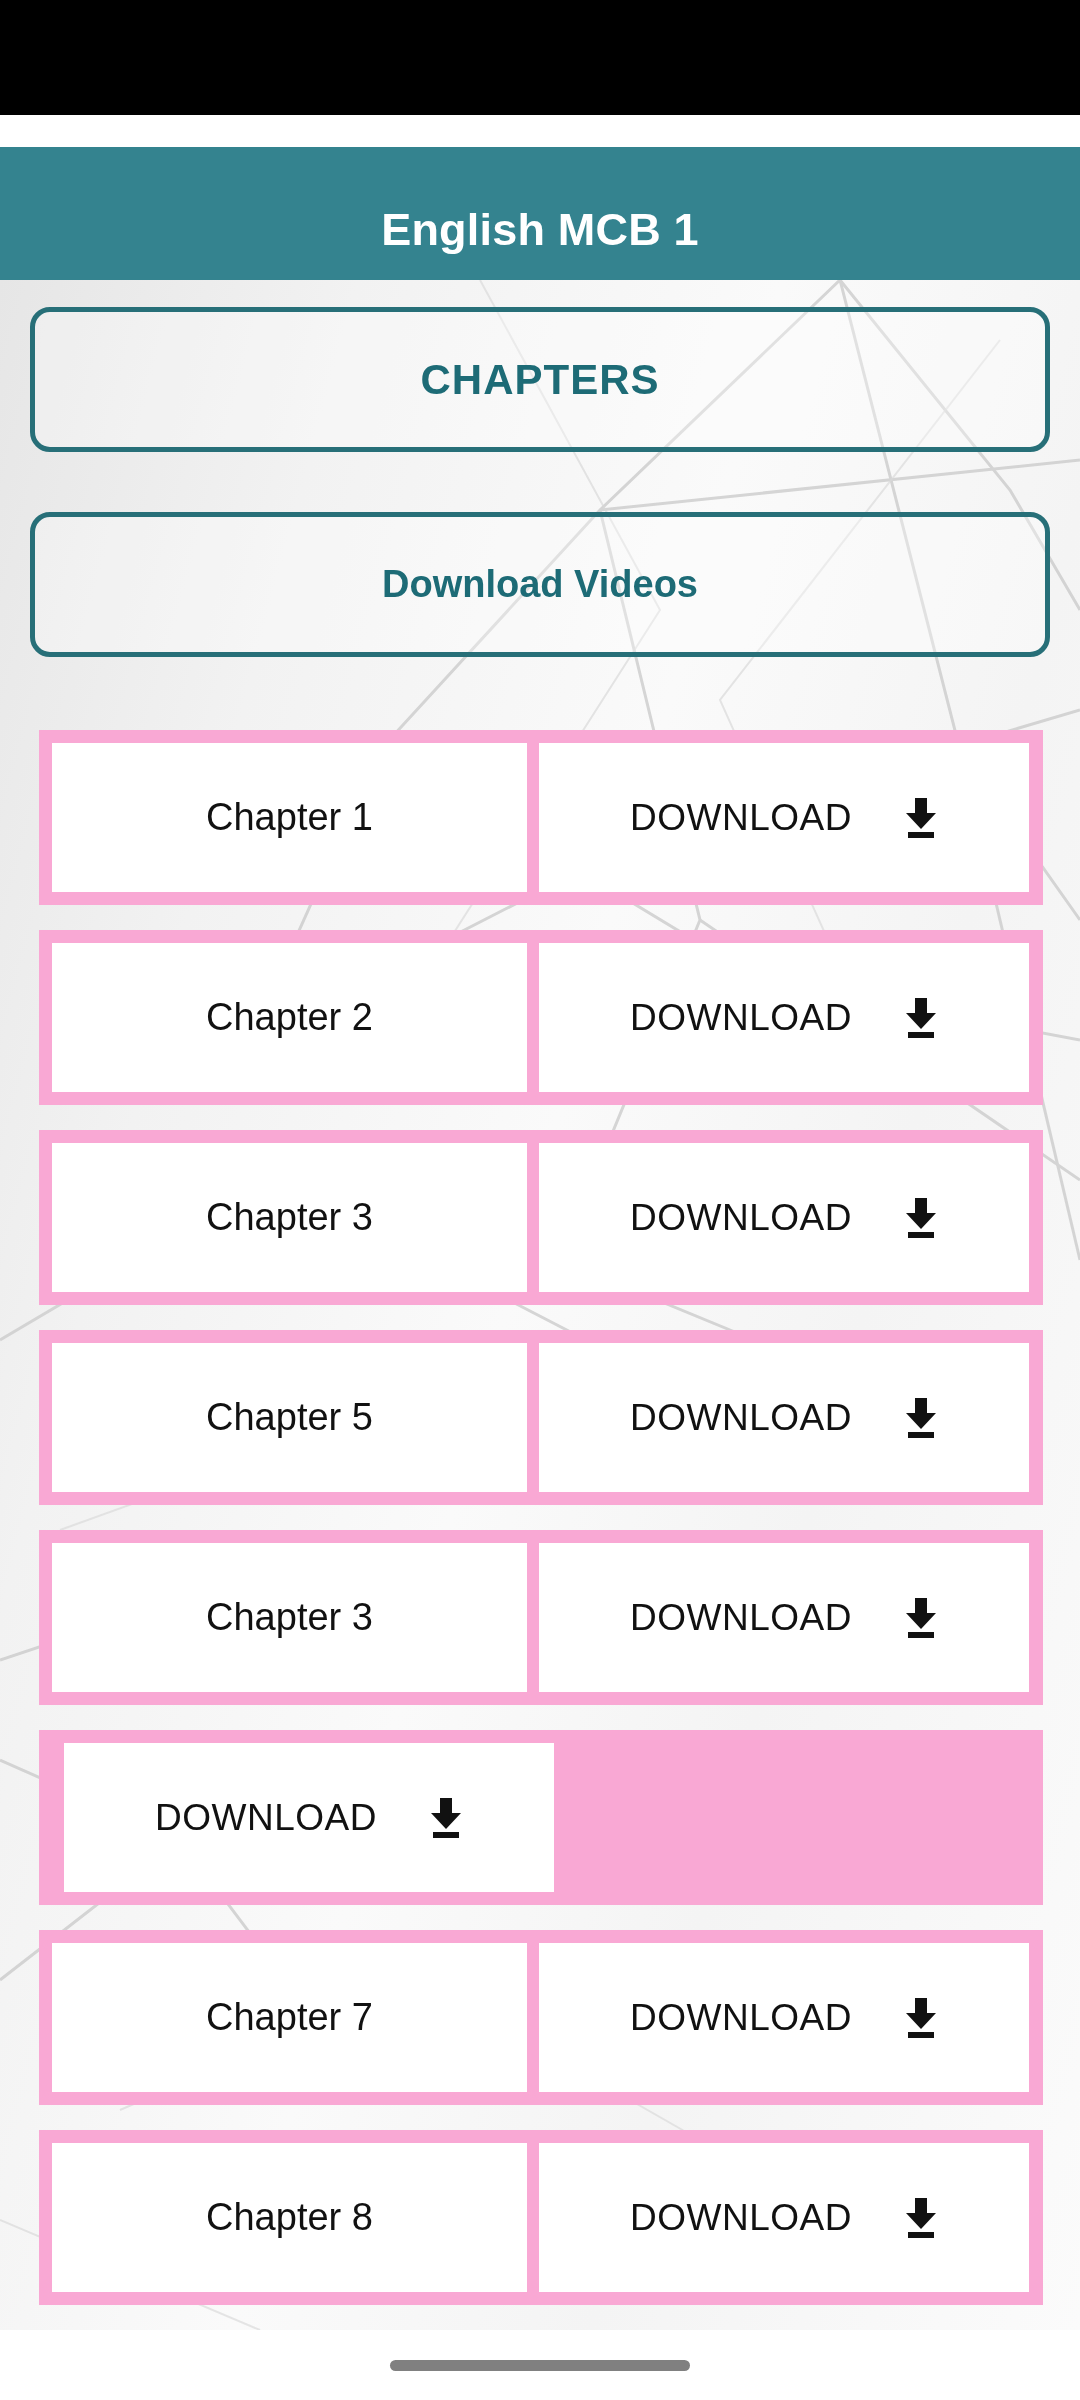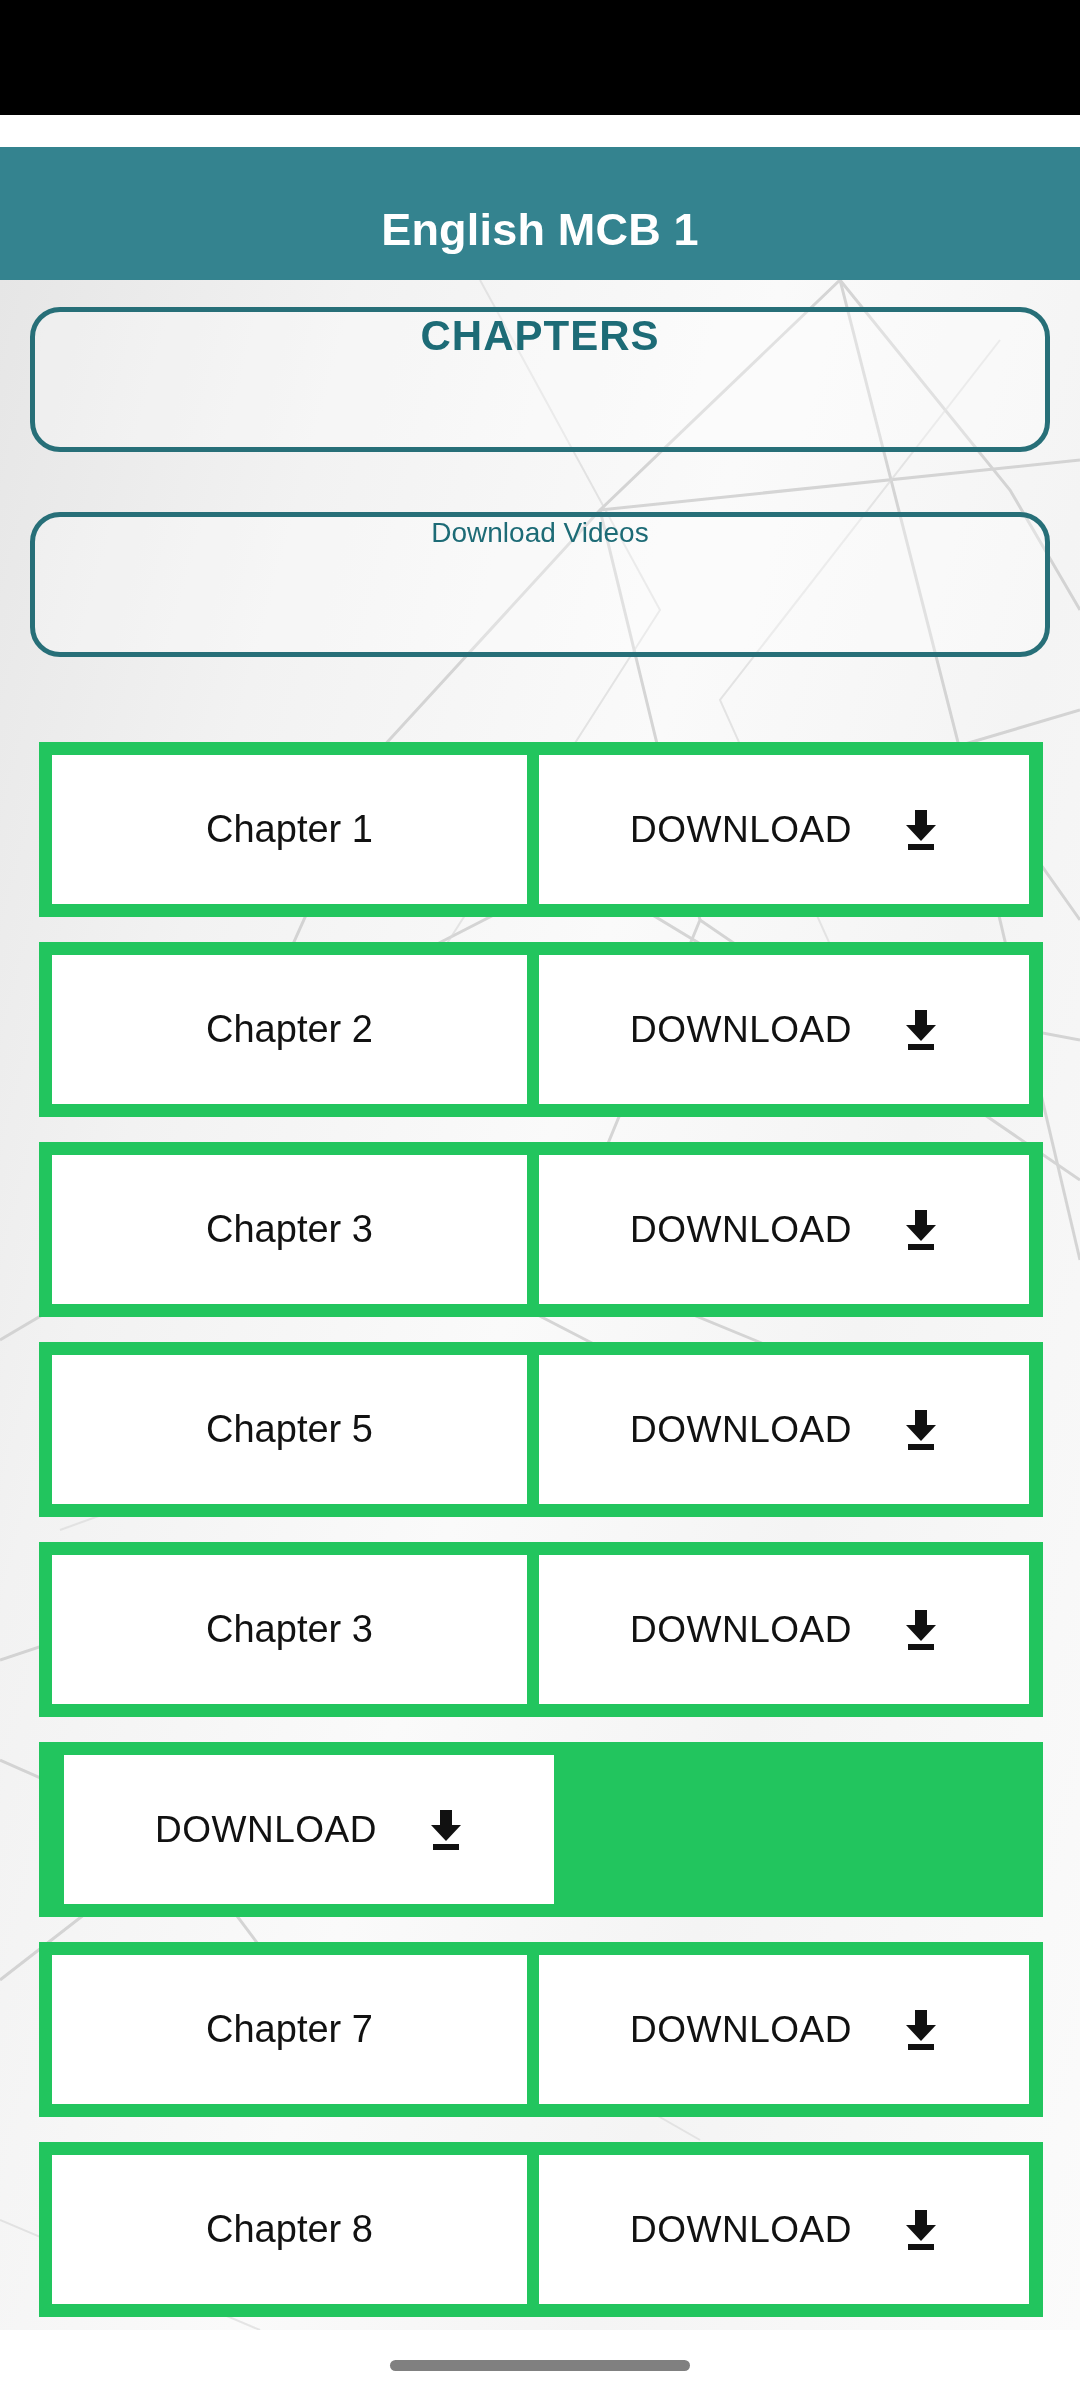--- a/index.html
+++ b/index.html
@@ -38,45 +38,45 @@
   }
   .bg-fade{
     position:absolute; left:0; top:0; width:1080px; height:2050px;
     background:linear-gradient(105deg,#e6e6e6 0%, #f2f2f2 22%, #fafafa 48%, #f4f4f4 70%, #fbfbfb 100%);
   }
 
   
   .pill{
     position:absolute;
     border:5px solid #276f78;
-    border-radius:30px;
+    border-radius:20px;
     background:rgba(255,255,255,0.30);
-    display:flex; justify-content:center;
+    display:flex; align-items:center; justify-content:center;
     color:#1d6b76;
   }
   #chapters-btn{
     left:30px; top:27px; width:1020px; height:145px;
   }
   #chapters-btn .pill-label{ font-size:42px; font-weight:bold; letter-spacing:1px; }
 
   #download-videos-btn{
     left:30px; top:232px; width:1020px; height:145px;
   }
-  #download-videos-btn .pill-label{ font-size:28px; font-weight:normal; }
+  #download-videos-btn .pill-label{ font-size:38px; font-weight:bold; }
 
   
   .rows{
     position:absolute; left:0; top:450px; width:1080px;
   }
   .chapter-row{
     position:relative;
-    margin:12px 0 25px 39px;
+    margin:0 0 25px 39px;
     width:1004px;
     height:175px;
-    background:#22c55e;
+    background:#f9a8d4;
     padding:13px;
     display:flex;
   }
   .cell{
     background:#ffffff;
     height:149px;
     display:flex; align-items:center; justify-content:center;
     color:#111111;
   }
   .cell-chapter{

